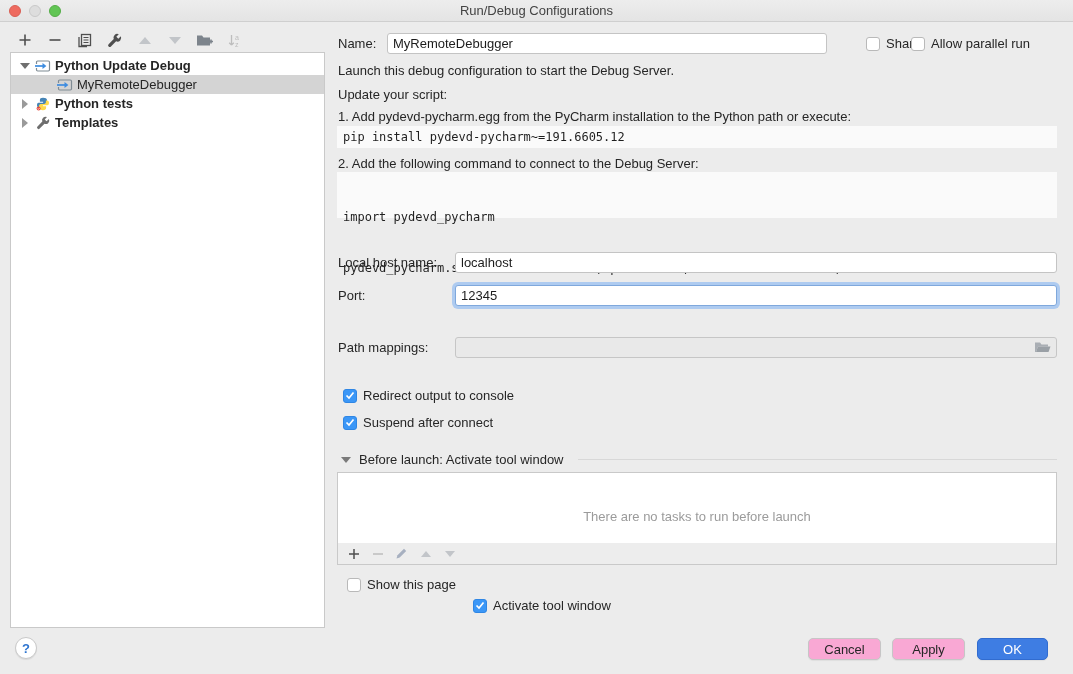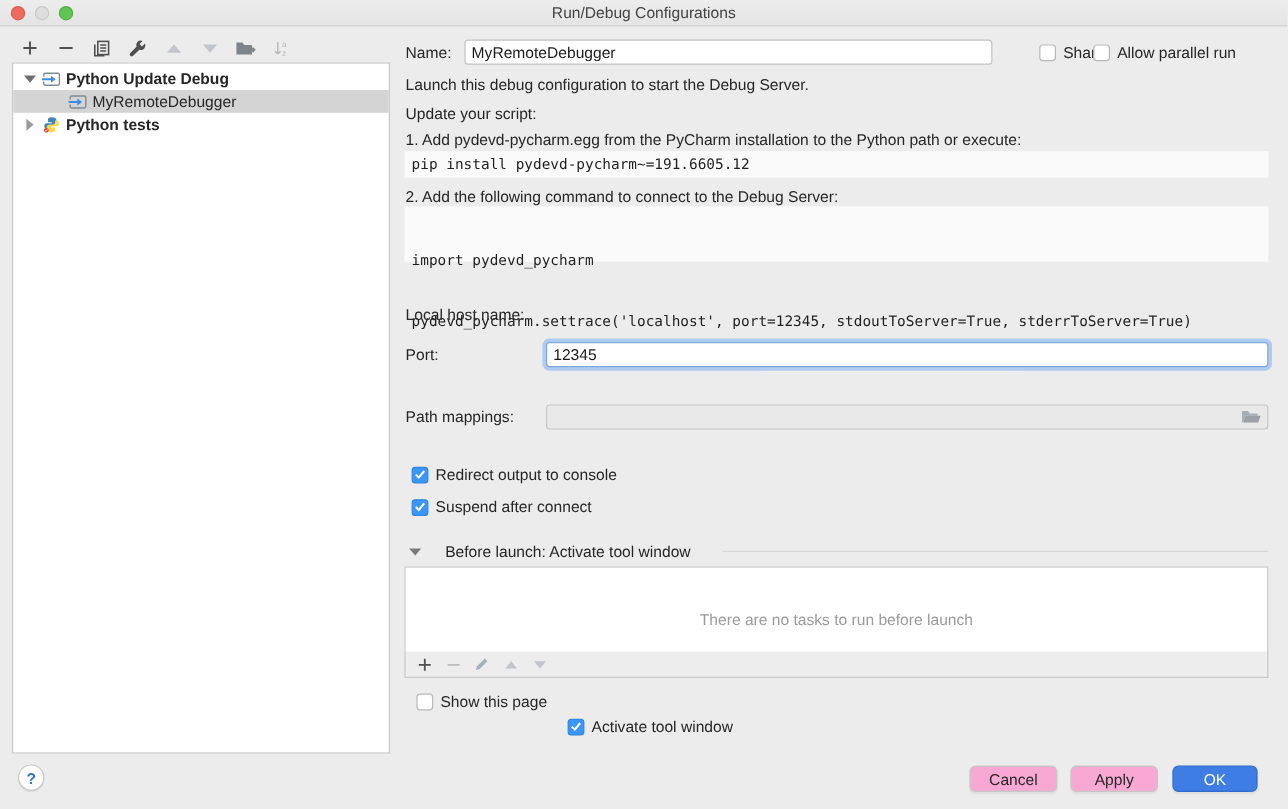--- a/index.html
+++ b/index.html
@@ -52,21 +52,21 @@
   .codebox { position:absolute; left:0; width:720px; background:#fafafa;
     font-family:"DejaVu Sans Mono", monospace; font-size:12px; color:#1f1f1f;
     padding:3px 6px; line-height:17px; white-space:pre; }
 
   
   .cb { width:14px; height:14px; border-radius:3px; background:#fff; border:1px solid #b9b9b9; flex:none; }
   .cb.checked { background:#3b97f7; border:1px solid #2f86e4; display:flex; align-items:center; justify-content:center; }
   .cbrow { display:flex; align-items:center; gap:6px; position:absolute; }
 
   
-  #bl-header { display:flex; align-items:center; gap:20px; }
+  #bl-header { display:flex; align-items:center; gap:8px; }
   #bl-line { flex:1; height:1px; background:#d8d8d8; margin-left:6px; }
   #tasks-box { position:absolute; left:0; top:450px; width:720px; height:88px; background:#fff;
     border:1px solid #c9c9c9; display:flex; align-items:center; justify-content:center; }
   #tasks-empty { color:#9b9b9b; }
   #tasks-toolbar { position:absolute; left:0; top:521px; width:720px; height:22px; background:#ededed;
     border:1px solid #c9c9c9; border-top:none; display:flex; align-items:center; gap:9px; padding-left:8px; }
   .tbico.small { width:15px; }
   .tri-up.sm, .tri-down.sm { border-left-width:5px; border-right-width:5px; }
   .tri-up.sm { border-bottom-width:6px; }
   .tri-down.sm { border-top-width:6px; }
@@ -167,20 +167,29 @@
           <div class="tri-col"></div>
         </div>
       <svg class="tico" viewBox="0 0 14 14">
           <path d="M7 0.8c-2.2 0-3.1.9-3.1 2.1v1.9h3.2v.9H2.6C1.3 5.7 1 7.1 1 8.2c0 1 .5 2.3 1.9 2.3h1.2V8.9c0-1.2 1-1.9 2-1.9h3c1 0 1.9-.8 1.9-1.9V2.9c0-1.3-1.6-2.1-4-2.1z" fill="#4584b6"></path>
           <path d="M7 13.2c2.2 0 3.1-.9 3.1-2.1V9.2H6.9v-.9h4.5c1.3 0 1.6-1.4 1.6-2.5 0-1-.5-2.3-1.9-2.3H9.9v1.6c0 1.2-1 1.9-2 1.9h-3c-1 0-1.9.8-1.9 1.9v2.2c0 1.3 1.6 2.1 4 2.1z" fill="#ffd94a"></path>
           <circle cx="2.6" cy="11.6" r="2" fill="#e5493d"></circle>
           <path d="M1.6 11.6l.8.8 1.3-1.5" stroke="#fff" stroke-width="0.7" fill="none"></path>
         </svg>
       <span class="tree-label">Python tests</span>
     </div>
+    <div class="tree-row">
+      <div class="tw">
+          <div class="tri-col"></div>
+        </div>
+      <svg class="tico" viewBox="0 0 14 14">
+          <path d="M12.9 3 10.6 5.3 8.7 3.4 11 1.1A3.5 3.5 0 0 0 6.3 5.6L1.5 10.4a1.55 1.55 0 0 0 2.2 2.2l4.8-4.8A3.5 3.5 0 0 0 12.9 3z" fill="#6e6e6e"></path>
+        </svg>
+      <span class="tree-label">Templates</span>
+    </div>
   </div>
 
   <div id="content">
 
     <label class="flabel abs" style="left:1px; top:11px;">Name:</label>
     <input class="txt" id="name-input" style="top: 11px;" value="MyRemoteDebugger">
     <div class="cbrow" style="left:529px; top:14px;">
       <div class="cb"></div>
       <span>Share</span>
     </div>
@@ -193,20 +202,21 @@
     <div class="abs" style="left:1px; top:65px;">Update your script:</div>
     <div class="abs" style="left:1px; top:87px;">1. Add pydevd-pycharm.egg from the PyCharm installation to the Python path or execute:</div>
     <div class="codebox" style="top:104px; height:22px;">pip install pydevd-pycharm~=191.6605.12</div>
     <div class="abs" style="left:1px; top:134px;">2. Add the following command to connect to the Debug Server:</div>
     <div class="codebox" style="top:150px; height:46px;">
       <div>import pydevd_pycharm</div>
       <div>pydevd_pycharm.settrace('localhost', port=12345, stdoutToServer=True, stderrToServer=True)</div>
     </div>
 
     <label class="flabel abs" style="left:1px; top:230px;">Local host name:</label>
+    <input class="txt wide" style="top: 230px;" value="localhost">
 
     <label class="flabel abs" style="left:1px; top:263px;">Port:</label>
     <input class="txt wide" id="port-input" style="top: 263px;" value="12345">
 
     <label class="flabel abs" style="left:1px; top:315px;">Path mappings:</label>
     <div id="pathmap-field" style="top:315px;">
       <svg id="pathmap-folder" width="17" height="13" viewBox="0 0 17 13">
           <path d="M1 1.5h5l1.5 2H14v2H4L2 11H1z" fill="#a9aeb4"></path>
           <path d="M4 5.5h12.5L14.5 11H2z" fill="#9aa0a6"></path>
         </svg>

